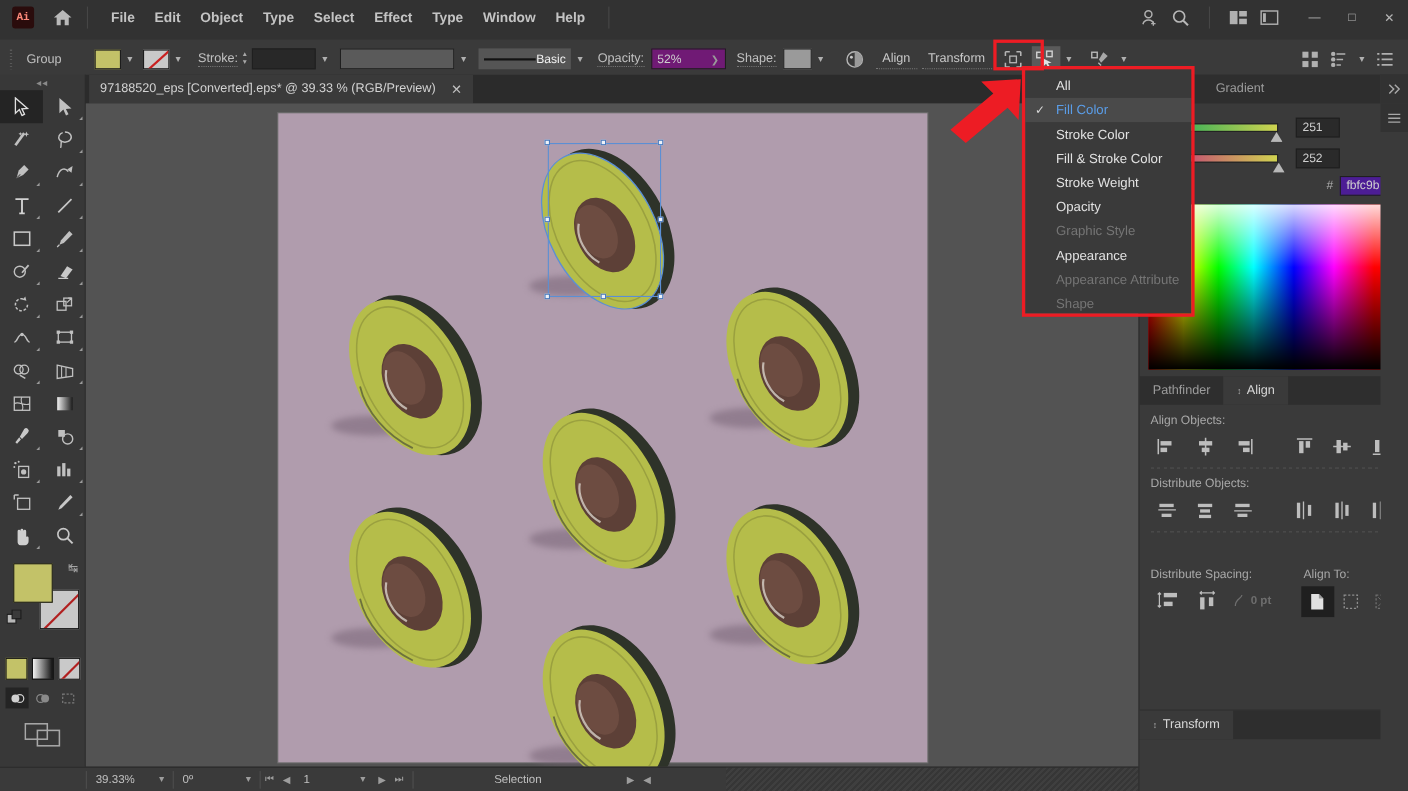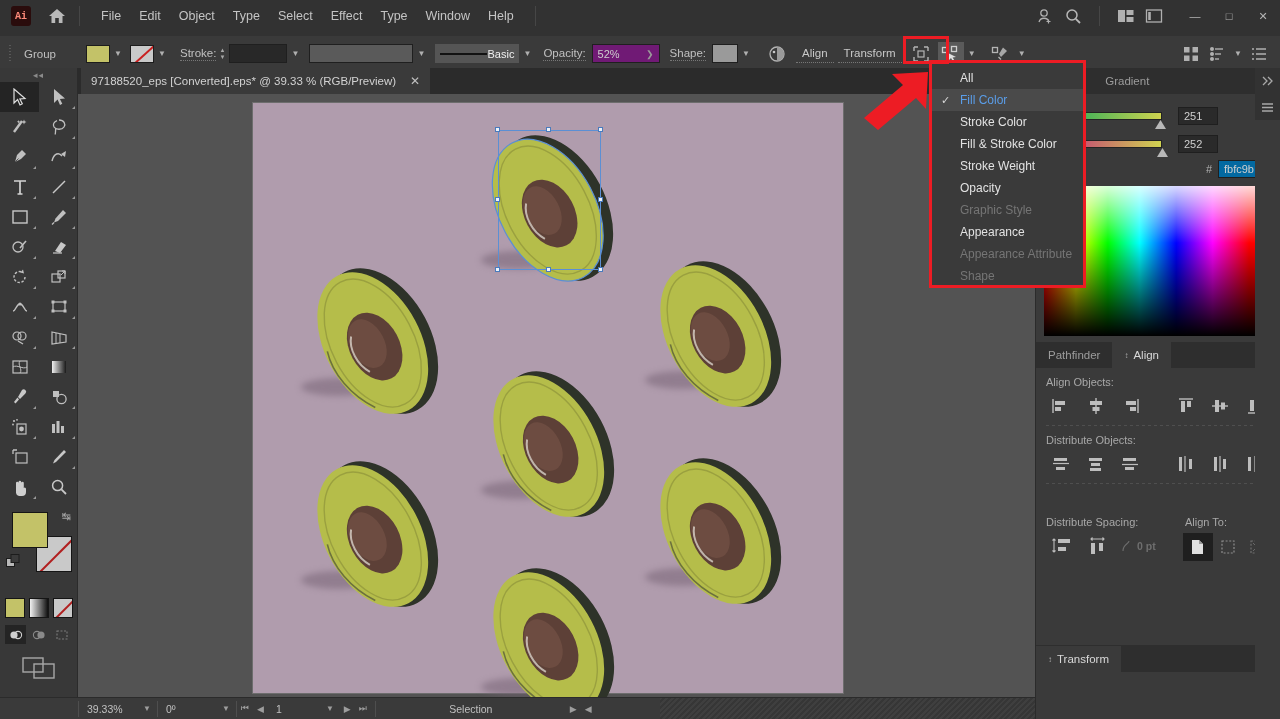--- a/index.html
+++ b/index.html
@@ -22,20 +22,21 @@
     background: #2a0c0c; color: #ff8a7a; font-size: 10px; font-weight: bold;
     display: flex; align-items: center; justify-content: center;
     font-family: Liberation Mono, monospace;
   }
   .home-icon { margin-left: 16px; width: 20px; height: 20px; position: relative; }
   .home-icon svg { display:block; }
   .menu-sep { width: 1px; height: 20px; background: #464646; margin: 0 12px; }
   .menu-item {
     color: #c4c4c4; font-size: 12.5px; padding: 4px 9px; cursor: default;
     white-space: nowrap;
+    font-weight: bold;
   }
   .menubar-right {
     position: absolute; right: 0; top: 0; height: 32px;
     display: flex; align-items: center;
   }
   .mb-icon { width: 28px; height: 28px; display:flex; align-items:center; justify-content:center; }
   .winbtn {
     width: 34px; height: 26px; display: flex; align-items: center; justify-content: center;
     color: #b4b4b4; font-size: 11px;
   }
@@ -233,21 +234,21 @@
     position: absolute; top: 7px; width: 11px; height: 9px;
     background: #b8b8b8; clip-path: polygon(50% 0, 100% 100%, 0 100%);
   }
   .slider-val {
     margin-left: 16px; width: 40px; height: 18px; background: #2a2a2a; border: 1px solid #1f1f1f;
     color: #cfcfcf; font-size: 11px; display:flex; align-items:center; padding-left: 5px;
   }
   .hexrow { display:flex; align-items:center; justify-content:flex-end; padding: 2px 10px 8px 0; }
   .hexrow .hash { color:#b0b0b0; font-size: 11px; margin-right: 6px;}
   .hexfield {
-    width: 52px; height: 18px; background:#0369a1; border:1px solid #1f1f1f;
+    width: 52px; height: 18px; background:#4c1d95; border:1px solid #1f1f1f;
     color:#cfcfcf; font-size:11px; display:flex; align-items:center; padding-left:5px;
   }
   .spectrum {
     margin: 0 8px; height: 150px; position: relative; overflow: hidden;
     background:
       linear-gradient(to top, #000 0%, rgba(0,0,0,0) 62%, rgba(255,255,255,0.85) 100%),
       linear-gradient(to right,
         #ff0000 0%, #ffff00 14%, #00ff00 28%, #00ffff 42%,
         #0000ff 58%, #ff00ff 74%, #ff0000 90%, #ff0000 100%);
   }

